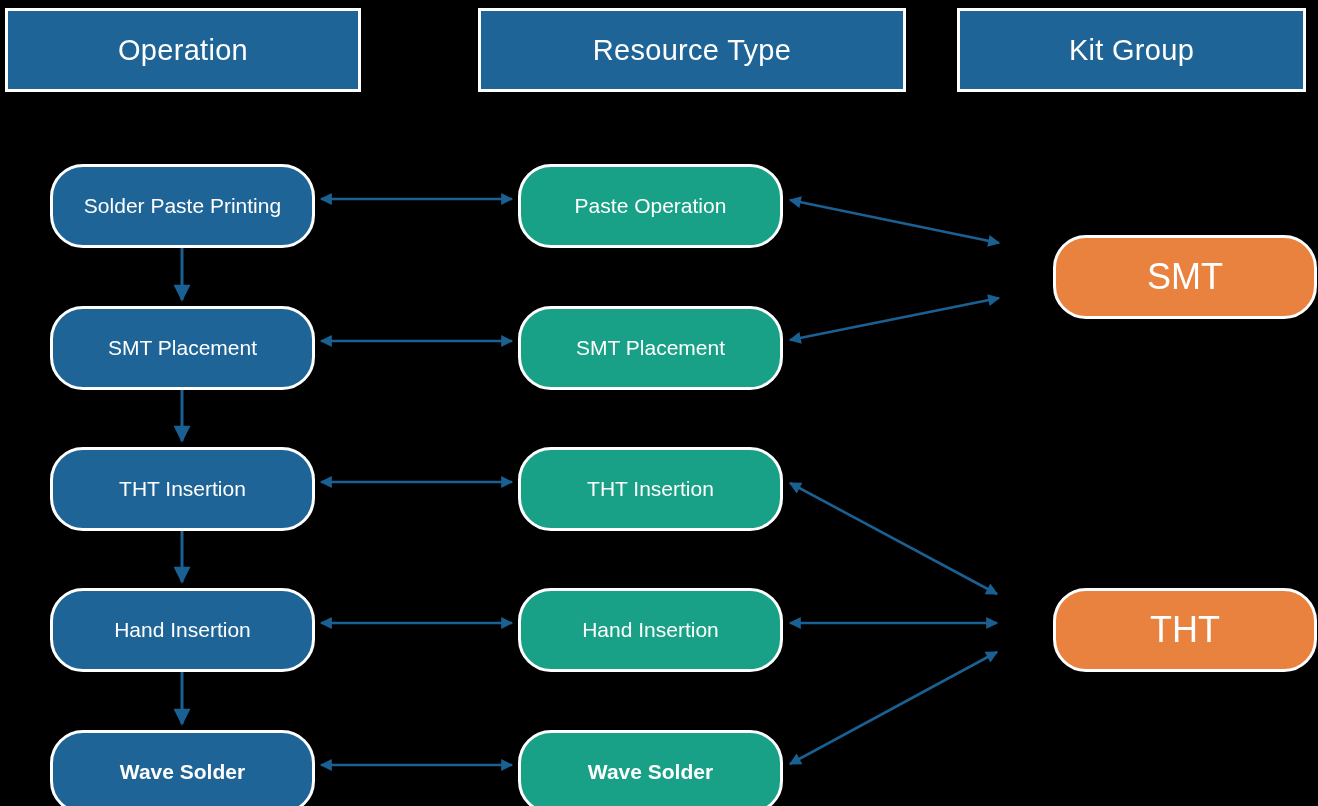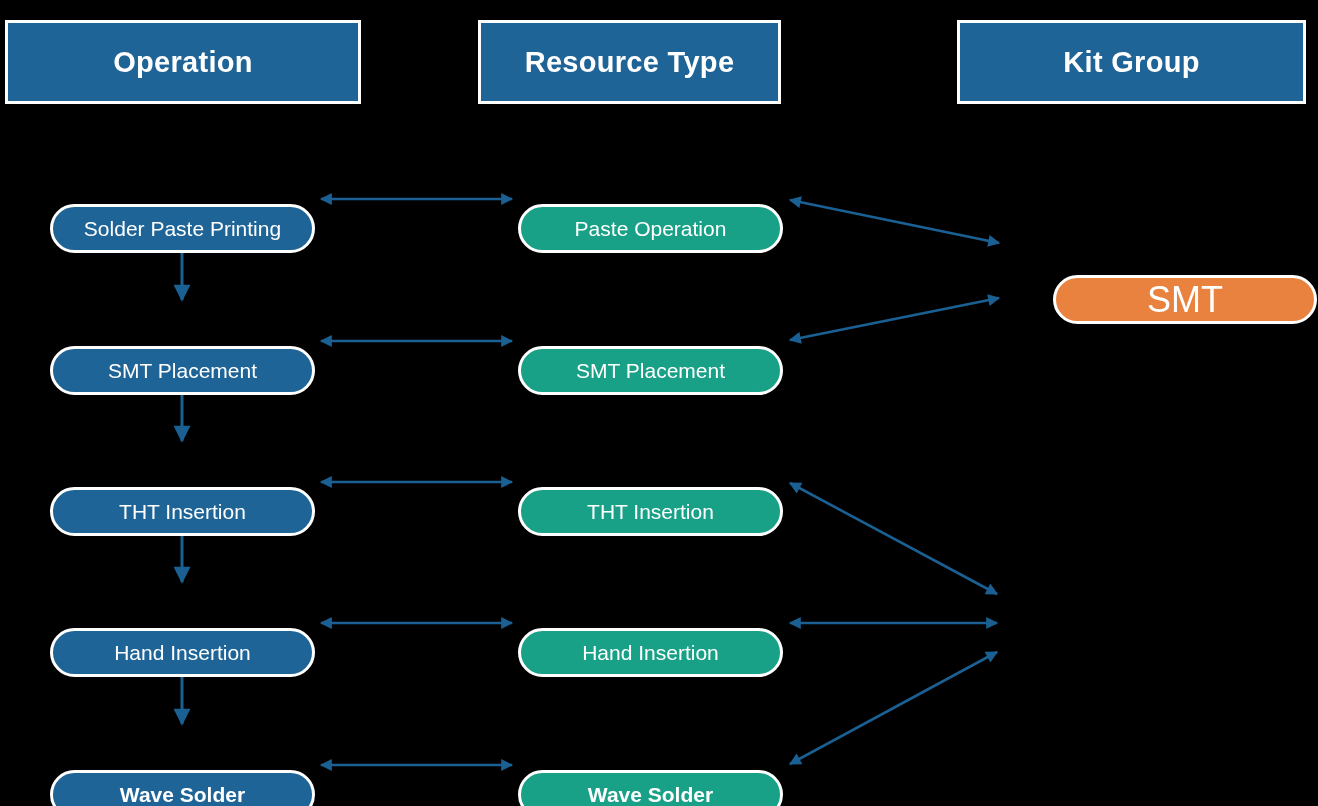--- a/index.html
+++ b/index.html
@@ -17,47 +17,45 @@
   body { font-family: "Liberation Sans", "DejaVu Sans", sans-serif; }
   .canvas {
     position: relative;
     width: 1318px;
     height: 806px;
     background: var(--background);
     overflow: hidden;
   }
   .col-header {
     position: absolute;
-    top: 20px;
+    top: 8px;
     height: 84px;
     background: var(--header-fill);
     border: 3px solid var(--border);
     color: var(--text);
     font-size: 29px;
     letter-spacing: 0.3px;
     display: flex;
     align-items: center;
     justify-content: center;
     z-index: 2;
-    font-weight: bold;
   }
   .node {
     position: absolute;
     width: 265px;
-    height: 49px;
+    height: 84px;
     border: 3px solid var(--border);
     border-radius: 33px;
     color: var(--text);
     font-size: 21px;
     display: flex;
     align-items: center;
     justify-content: center;
     z-index: 2;
     white-space: nowrap;
-    margin-top: 40px;
   }
   .op   { left: 50px;   background: var(--operation-fill); }
   .res  { left: 518px;  background: var(--resource-fill); }
   .kit  { left: 1053px; width: 264px; background: var(--kit-fill); font-size: 36px; }
   .r1 { top: 164px; } .r2 { top: 306px; text-align: center; } .r3 { top: 447px; }
   .r4 { top: 588px; } .r5 { top: 730px; font-weight: bold; }
   .kit-smt { top: 235px; } .kit-tht { top: 588px; }
   svg.arrows {
     position: absolute;
     left: 0; top: 0;
@@ -68,21 +66,21 @@
   svg.arrows .h { stroke-width: 2.6; }
   svg.arrows .v { stroke-width: 3; }
   svg.arrows marker path { fill: var(--arrow); }
 </style>
 </head>
 <body>
 
 <div class="canvas">
 
   <div class="col-header" style="left:5px; width:356px;">Operation</div>
-  <div class="col-header" style="left:478px; width:303px;">Resource Type</div>
+  <div class="col-header" style="left:478px; width:428px;">Resource Type</div>
   <div class="col-header" style="left:957px; width:349px;">Kit Group</div>
 
   <svg class="arrows" viewBox="0 0 1318 806" xmlns="http://www.w3.org/2000/svg">
     <defs>
       <marker id="ah-e" viewBox="0 0 10 10" markerWidth="14" markerHeight="12" refX="9" refY="5" orient="auto" markerUnits="userSpaceOnUse">
         <path d="M0,0 L10,5 L0,10 Z"></path>
       </marker>
       <marker id="ah-s" viewBox="0 0 10 10" markerWidth="14" markerHeight="12" refX="9" refY="5" orient="auto-start-reverse" markerUnits="userSpaceOnUse">
         <path d="M0,0 L10,5 L0,10 Z"></path>
       </marker>
@@ -116,14 +114,15 @@
   <div class="node op r4">Hand Insertion</div>
   <div class="node op r5">Wave Solder</div>
 
   <div class="node res r1">Paste Operation</div>
   <div class="node res r2">SMT Placement</div>
   <div class="node res r3">THT Insertion</div>
   <div class="node res r4">Hand Insertion</div>
   <div class="node res r5">Wave Solder</div>
 
   <div class="node kit kit-smt">SMT</div>
+  <div class="node kit kit-tht">THT</div>
 
 </div>
 
 </body></html>

